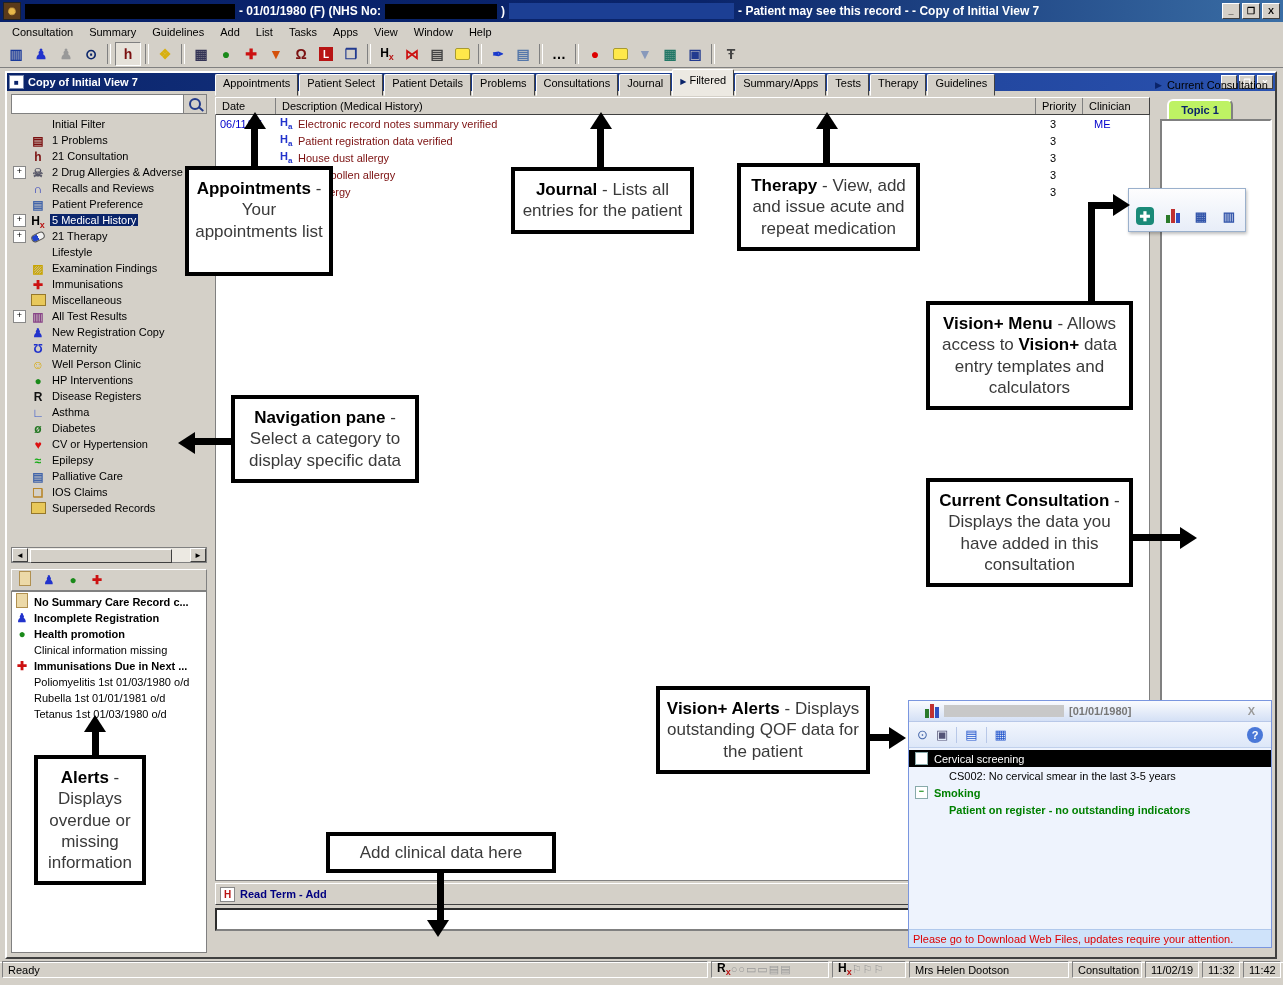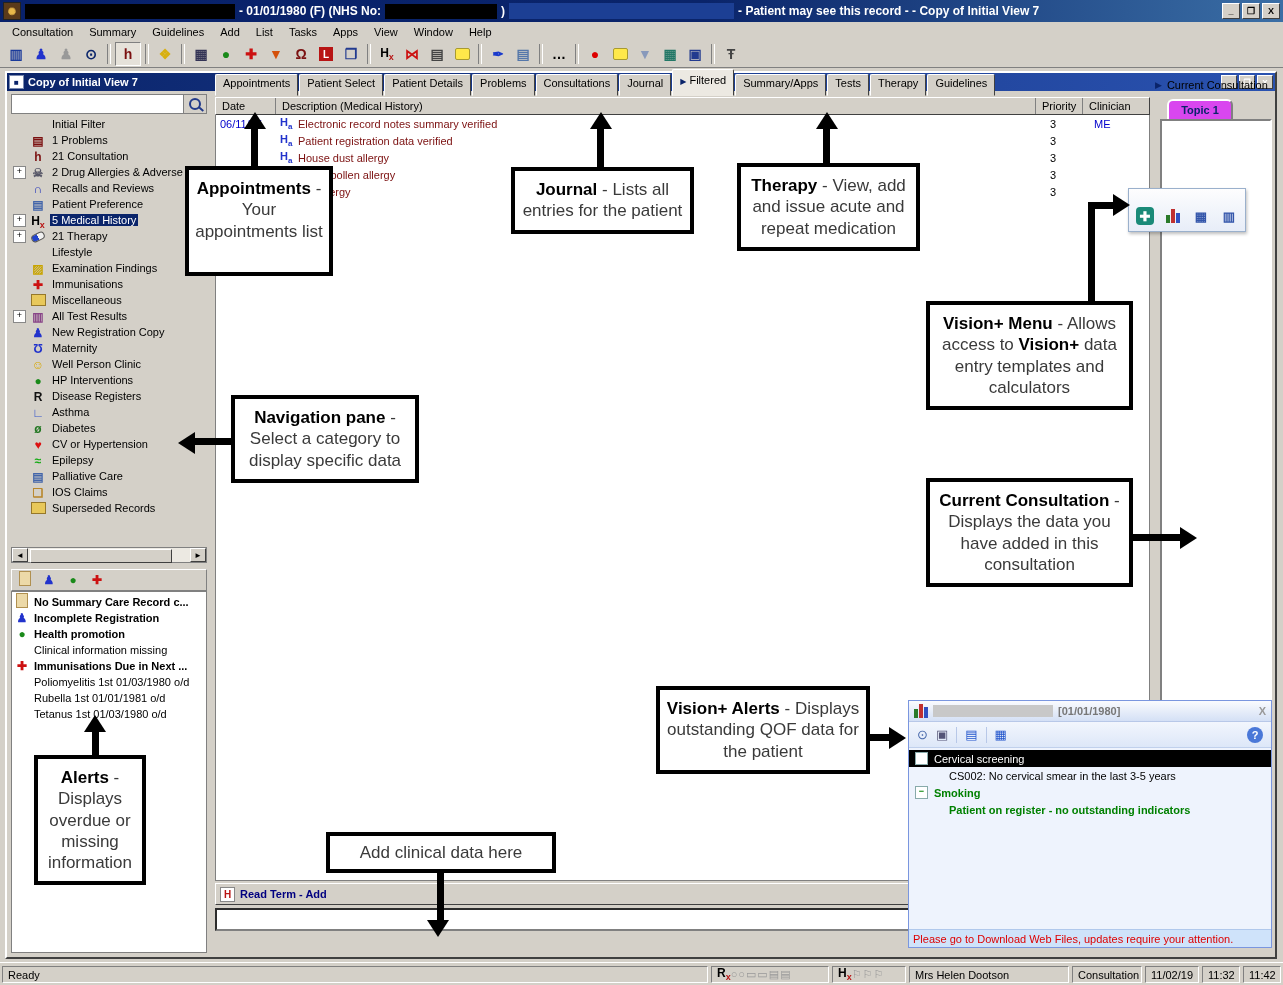--- a/index.html
+++ b/index.html
@@ -82,36 +82,36 @@
   .jdesc{flex:1;}
   .jprio{position:absolute;left:822px;width:30px;text-align:center;color:#000;}
   .jclin{position:absolute;left:878px;color:#0000cc;}
   .readbar{position:absolute;left:0;top:808px;width:935px;height:22px;background:#d4d0c8;border:1px solid;border-color:#fff #404040 #404040 #fff;
            box-sizing:border-box;display:flex;align-items:center;gap:5px;padding-left:4px;color:#000080;font-weight:bold;}
   .readinput{position:absolute;left:0;top:833px;width:935px;height:23px;box-sizing:border-box;}
   .readinput input{width:100%;height:100%;border:2px inset #808080;box-sizing:border-box;font-size:11px;}
   
   .rpanel-head{position:absolute;left:1148px;top:4px;width:118px;height:16px;display:flex;align-items:center;gap:5px;font-size:11px;}
   .rmark{color:#0a246a;font-size:9px;}
-  .topictab{position:absolute;left:1160px;top:26px;width:66px;height:22px;background:#d946ef;border:2px solid;border-color:#fff #808080 #ece9e2 #fff;
+  .topictab{position:absolute;left:1160px;top:26px;width:66px;height:22px;background:#bef264;border:2px solid;border-color:#fff #808080 #ece9e2 #fff;
             border-radius:6px 6px 0 0;box-sizing:border-box;display:flex;align-items:center;justify-content:center;
             color:#0a246a;font-weight:bold;}
   .rcontent{position:absolute;left:1153px;top:46px;width:112px;height:640px;background:#fff;border:2px solid;border-color:#808080 #fff #fff #808080;box-sizing:border-box;}
   
   .vmini{position:absolute;left:1128px;top:188px;width:118px;height:44px;background:linear-gradient(#fdfdfe,#e7edf8);
          border:1px solid #9ab0cc;box-shadow:1px 2px 3px rgba(0,0,0,.25);z-index:30;display:flex;align-items:flex-end;gap:8px;padding:0 6px 6px 6px;box-sizing:border-box;}
   .vmico{width:20px;height:18px;display:flex;align-items:center;justify-content:center;font-size:13px;font-weight:bold;}
   .vplus{width:18px;height:18px;background:#1a8a78;border-radius:4px;color:#fff;display:flex;align-items:center;justify-content:center;font-weight:bold;font-size:13px;}
   .vbars{display:flex;align-items:flex-end;gap:1px;height:14px;}
   .vbars i{display:block;width:4px;background:#2a7a2a;}
   .vbars i:nth-child(2){background:#c03030;height:14px !important;}
   .vbars i:nth-child(3){background:#3050c0;}
   
   .vwin{position:absolute;left:908px;top:700px;width:364px;height:248px;background:#eef3fd;border:1px solid #7a96df;z-index:40;box-sizing:border-box;}
-  .vtitle{height:20px;background:linear-gradient(#fafbfe,#d4e0f5);border-bottom:1px solid #b8c8e8;display:flex;align-items:center;gap:5px;padding:0 5px;color:#777;font-weight:bold;}
+  .vtitle{height:20px;background:linear-gradient(#fafbfe,#d4e0f5);border-bottom:1px solid #b8c8e8;display:flex;align-items:center;gap:5px;padding:0 16px;color:#777;font-weight:bold;}
   .vredact{width:120px;height:12px;background:#c8c8c8;}
   .vclose{margin-left:auto;color:#999;font-weight:bold;}
   .vtools{height:25px;background:linear-gradient(#f2f6fd,#dde7f8);border-bottom:1px solid #c0d0ec;display:flex;align-items:center;gap:8px;padding:0 8px;}
   .vtico{font-size:13px;color:#4466aa;}
   .vsep{width:1px;height:16px;background:#b8c8e8;}
   .vhelp{margin-left:auto;width:16px;height:16px;border-radius:50%;background:#4a78d8;color:#fff;font-weight:bold;font-size:11px;display:flex;align-items:center;justify-content:center;}
   .vrows{padding-top:2px;}
   .vrow{height:17px;display:flex;align-items:center;gap:6px;padding-left:6px;font-size:11px;}
   .vexp{width:11px;height:11px;border:1px solid #8aa;background:#fff;font-size:9px;line-height:9px;text-align:center;flex:0 0 auto;}
   .vrow.selected{background:#000;color:#fff;}
@@ -123,21 +123,21 @@
   .callout{position:absolute;background:#fff;border:4px solid #000;z-index:50;text-align:center;
            font-size:17px;line-height:1.25;color:#3a3a3a;padding:8px 6px;box-sizing:border-box;}
   .callout b{color:#000;}
   .shaft{position:absolute;background:#000;z-index:50;}
   .ah{position:absolute;width:0;height:0;z-index:50;}
   .ah.up{border-left:11px solid transparent;border-right:11px solid transparent;border-bottom:17px solid #000;}
   .ah.down{border-left:11px solid transparent;border-right:11px solid transparent;border-top:17px solid #000;}
   .ah.left{border-top:11px solid transparent;border-bottom:11px solid transparent;border-right:17px solid #000;}
   .ah.right{border-top:11px solid transparent;border-bottom:11px solid transparent;border-left:17px solid #000;}
   
-  .statusbar{position:absolute;left:0;top:962px;width:100%;height:24px;background:#d4d0c8;border-top:1px solid #fff;
+  .statusbar{position:absolute;left:0;top:962px;width:100%;height:14px;background:#d4d0c8;border-top:1px solid #fff;
              display:flex;align-items:center;gap:3px;padding:0 2px;box-sizing:border-box;}
   .seg{height:17px;border:1px solid;border-color:#808080 #fff #fff #808080;display:flex;align-items:center;padding:0 5px;box-sizing:border-box;white-space:nowrap;}
   .seg.grow{flex:1;}
   .gico{color:#999;font-size:11px;letter-spacing:1px;}
 </style>
 </head>
 <body>
 
 <div class="screen">
 

